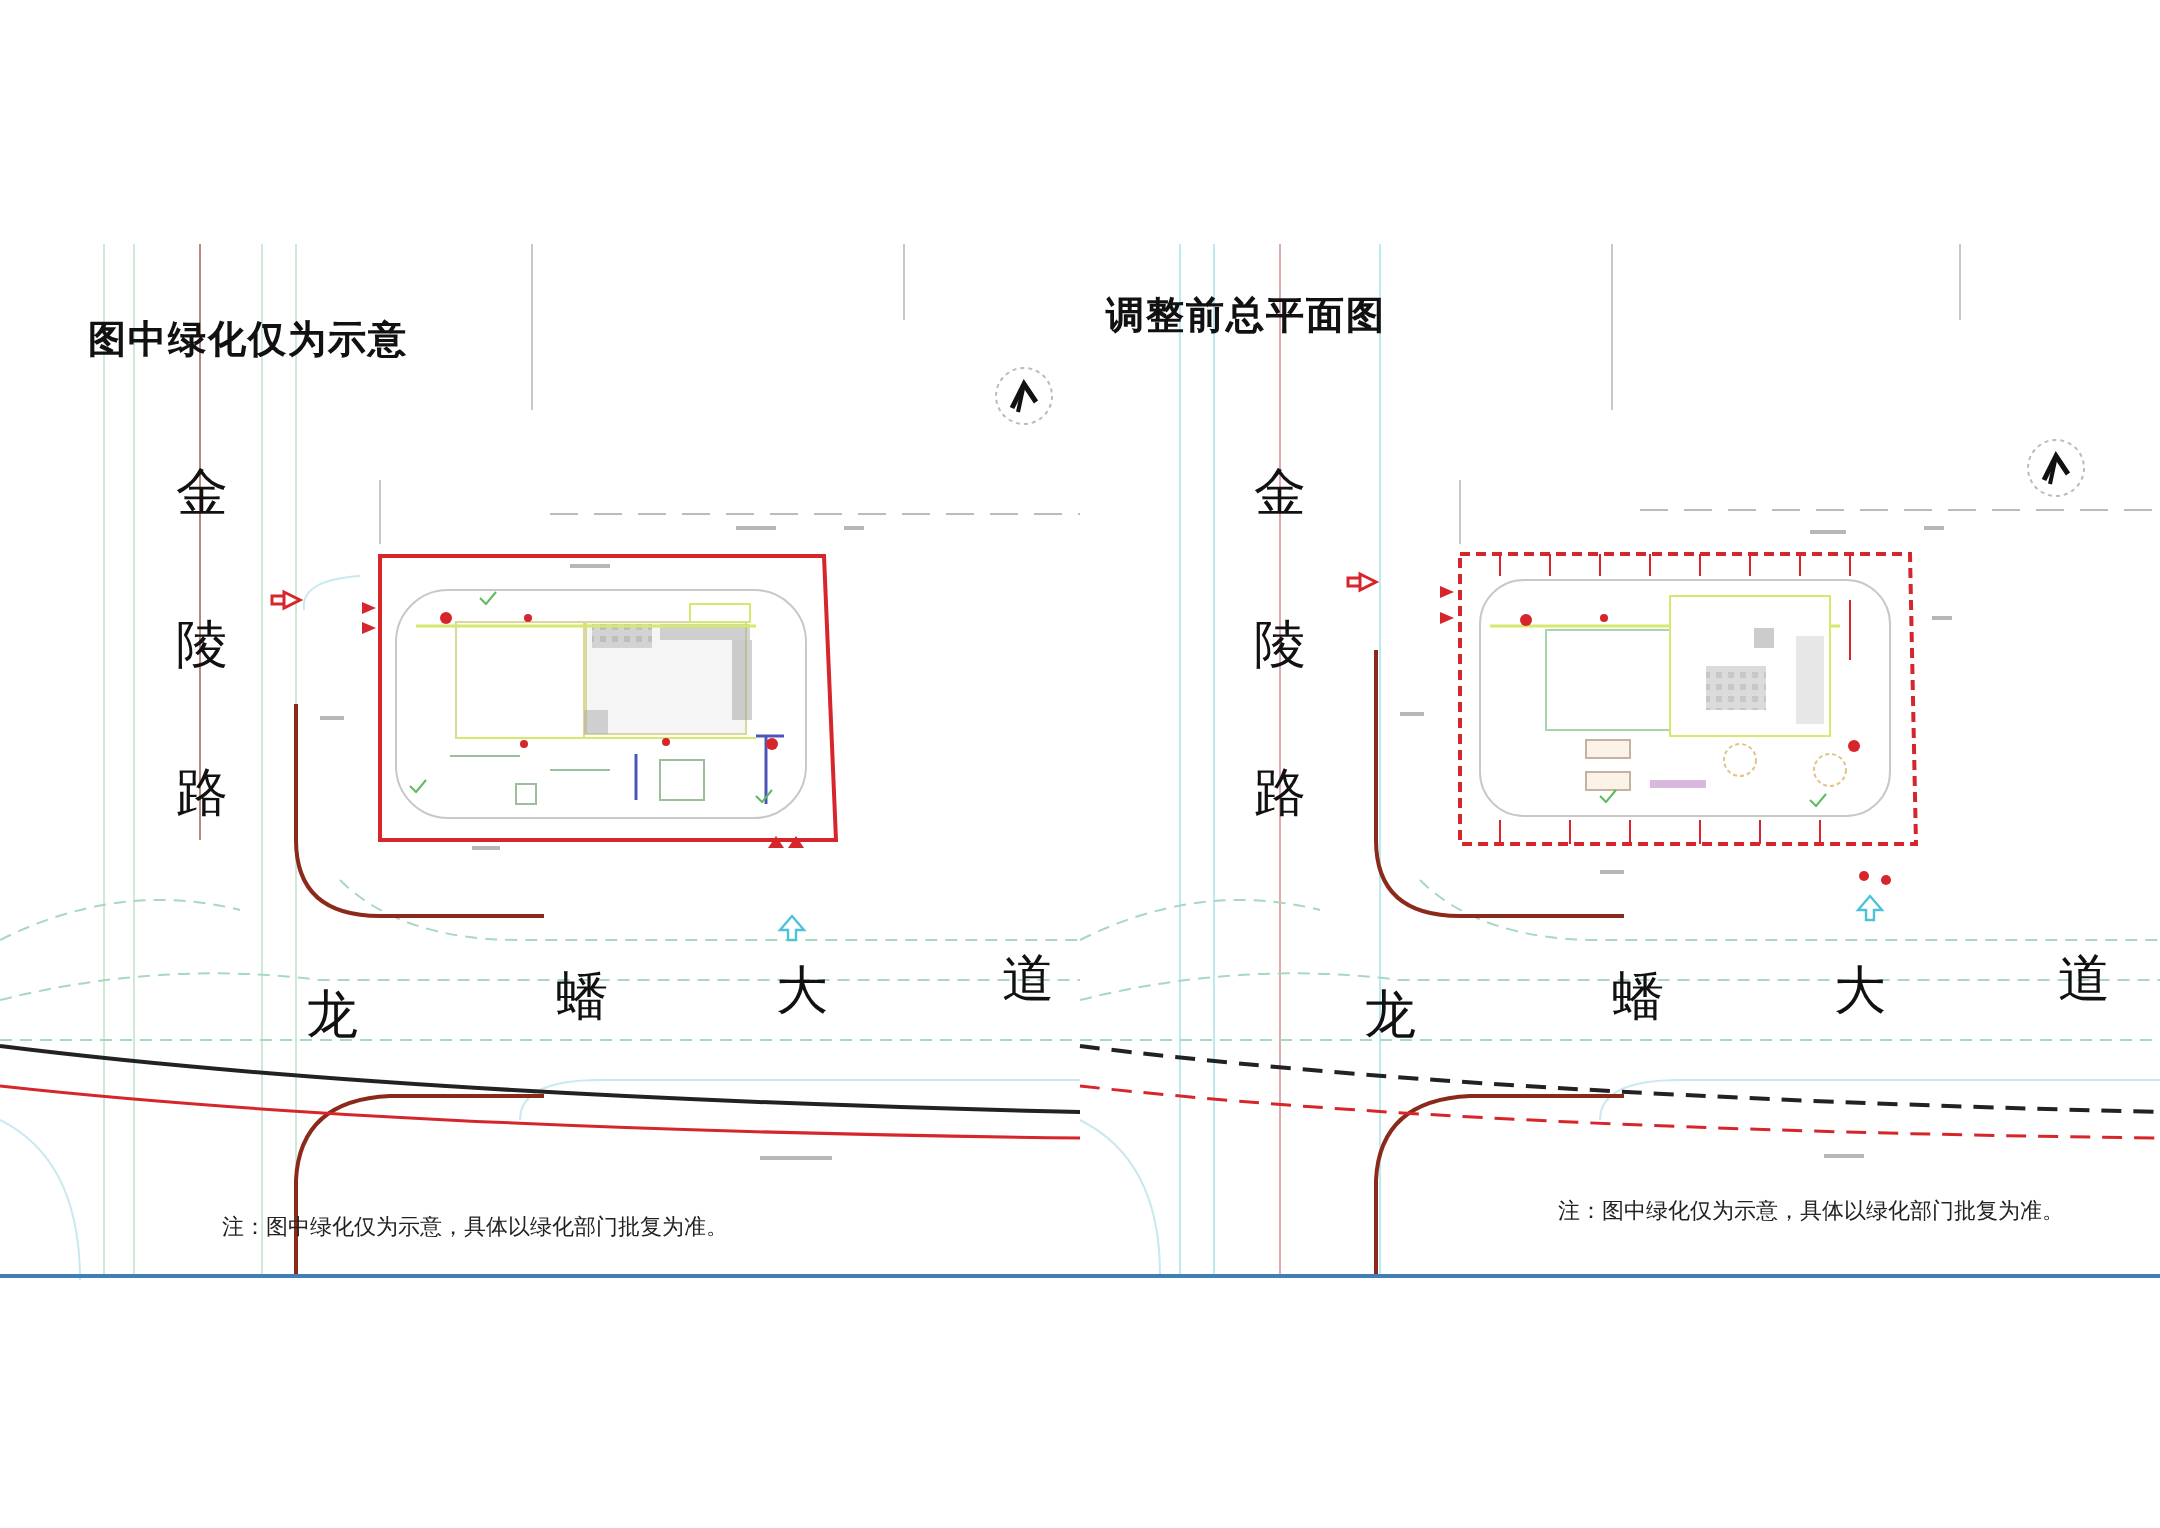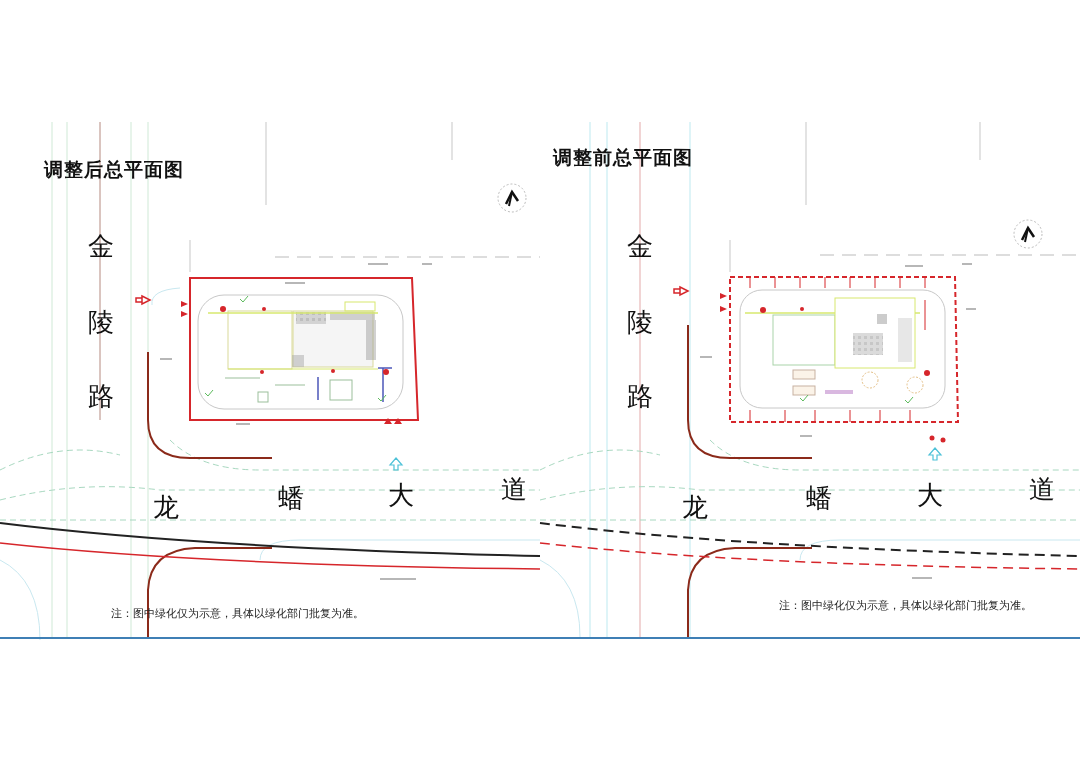--- a/index.html
+++ b/index.html
@@ -209,21 +209,21 @@
         <rect x="966" y="308" width="10" height="2"></rect>
       </g>
       <g transform="translate(1028,234)">
         <circle r="14" fill="none" stroke="#bbb" stroke-dasharray="2 2"></circle>
         <path d="M-6 6 L0 -6 L6 3" fill="none" stroke="#111" stroke-width="2.5"></path>
         <line x1="0" y1="-6" x2="-3" y2="8" stroke="#111" stroke-width="2"></line>
       </g>
     </g>
   </svg>
 
-  <div class="title" style="left:44px; top:157px;">调整后总平面图</div>
+  <div class="title" style="left:44px; top:157px;">图中绿化仅为示意</div>
   <div class="road-char" style="left:88px; top:229px;">金</div>
   <div class="road-char" style="left:88px; top:305px;">陵</div>
   <div class="road-char" style="left:88px; top:379px;">路</div>
   <div class="road-char" style="left:153px; top:490px;">龙</div>
   <div class="road-char" style="left:278px; top:481px;">蟠</div>
   <div class="road-char" style="left:388px; top:478px;">大</div>
   <div class="road-char" style="left:501px; top:472px;">道</div>
   <div class="note" style="left:111px; top:606px;">注：图中绿化仅为示意，具体以绿化部门批复为准。</div>
 
   <div class="title" style="left:553px; top:145px;">调整前总平面图</div>

